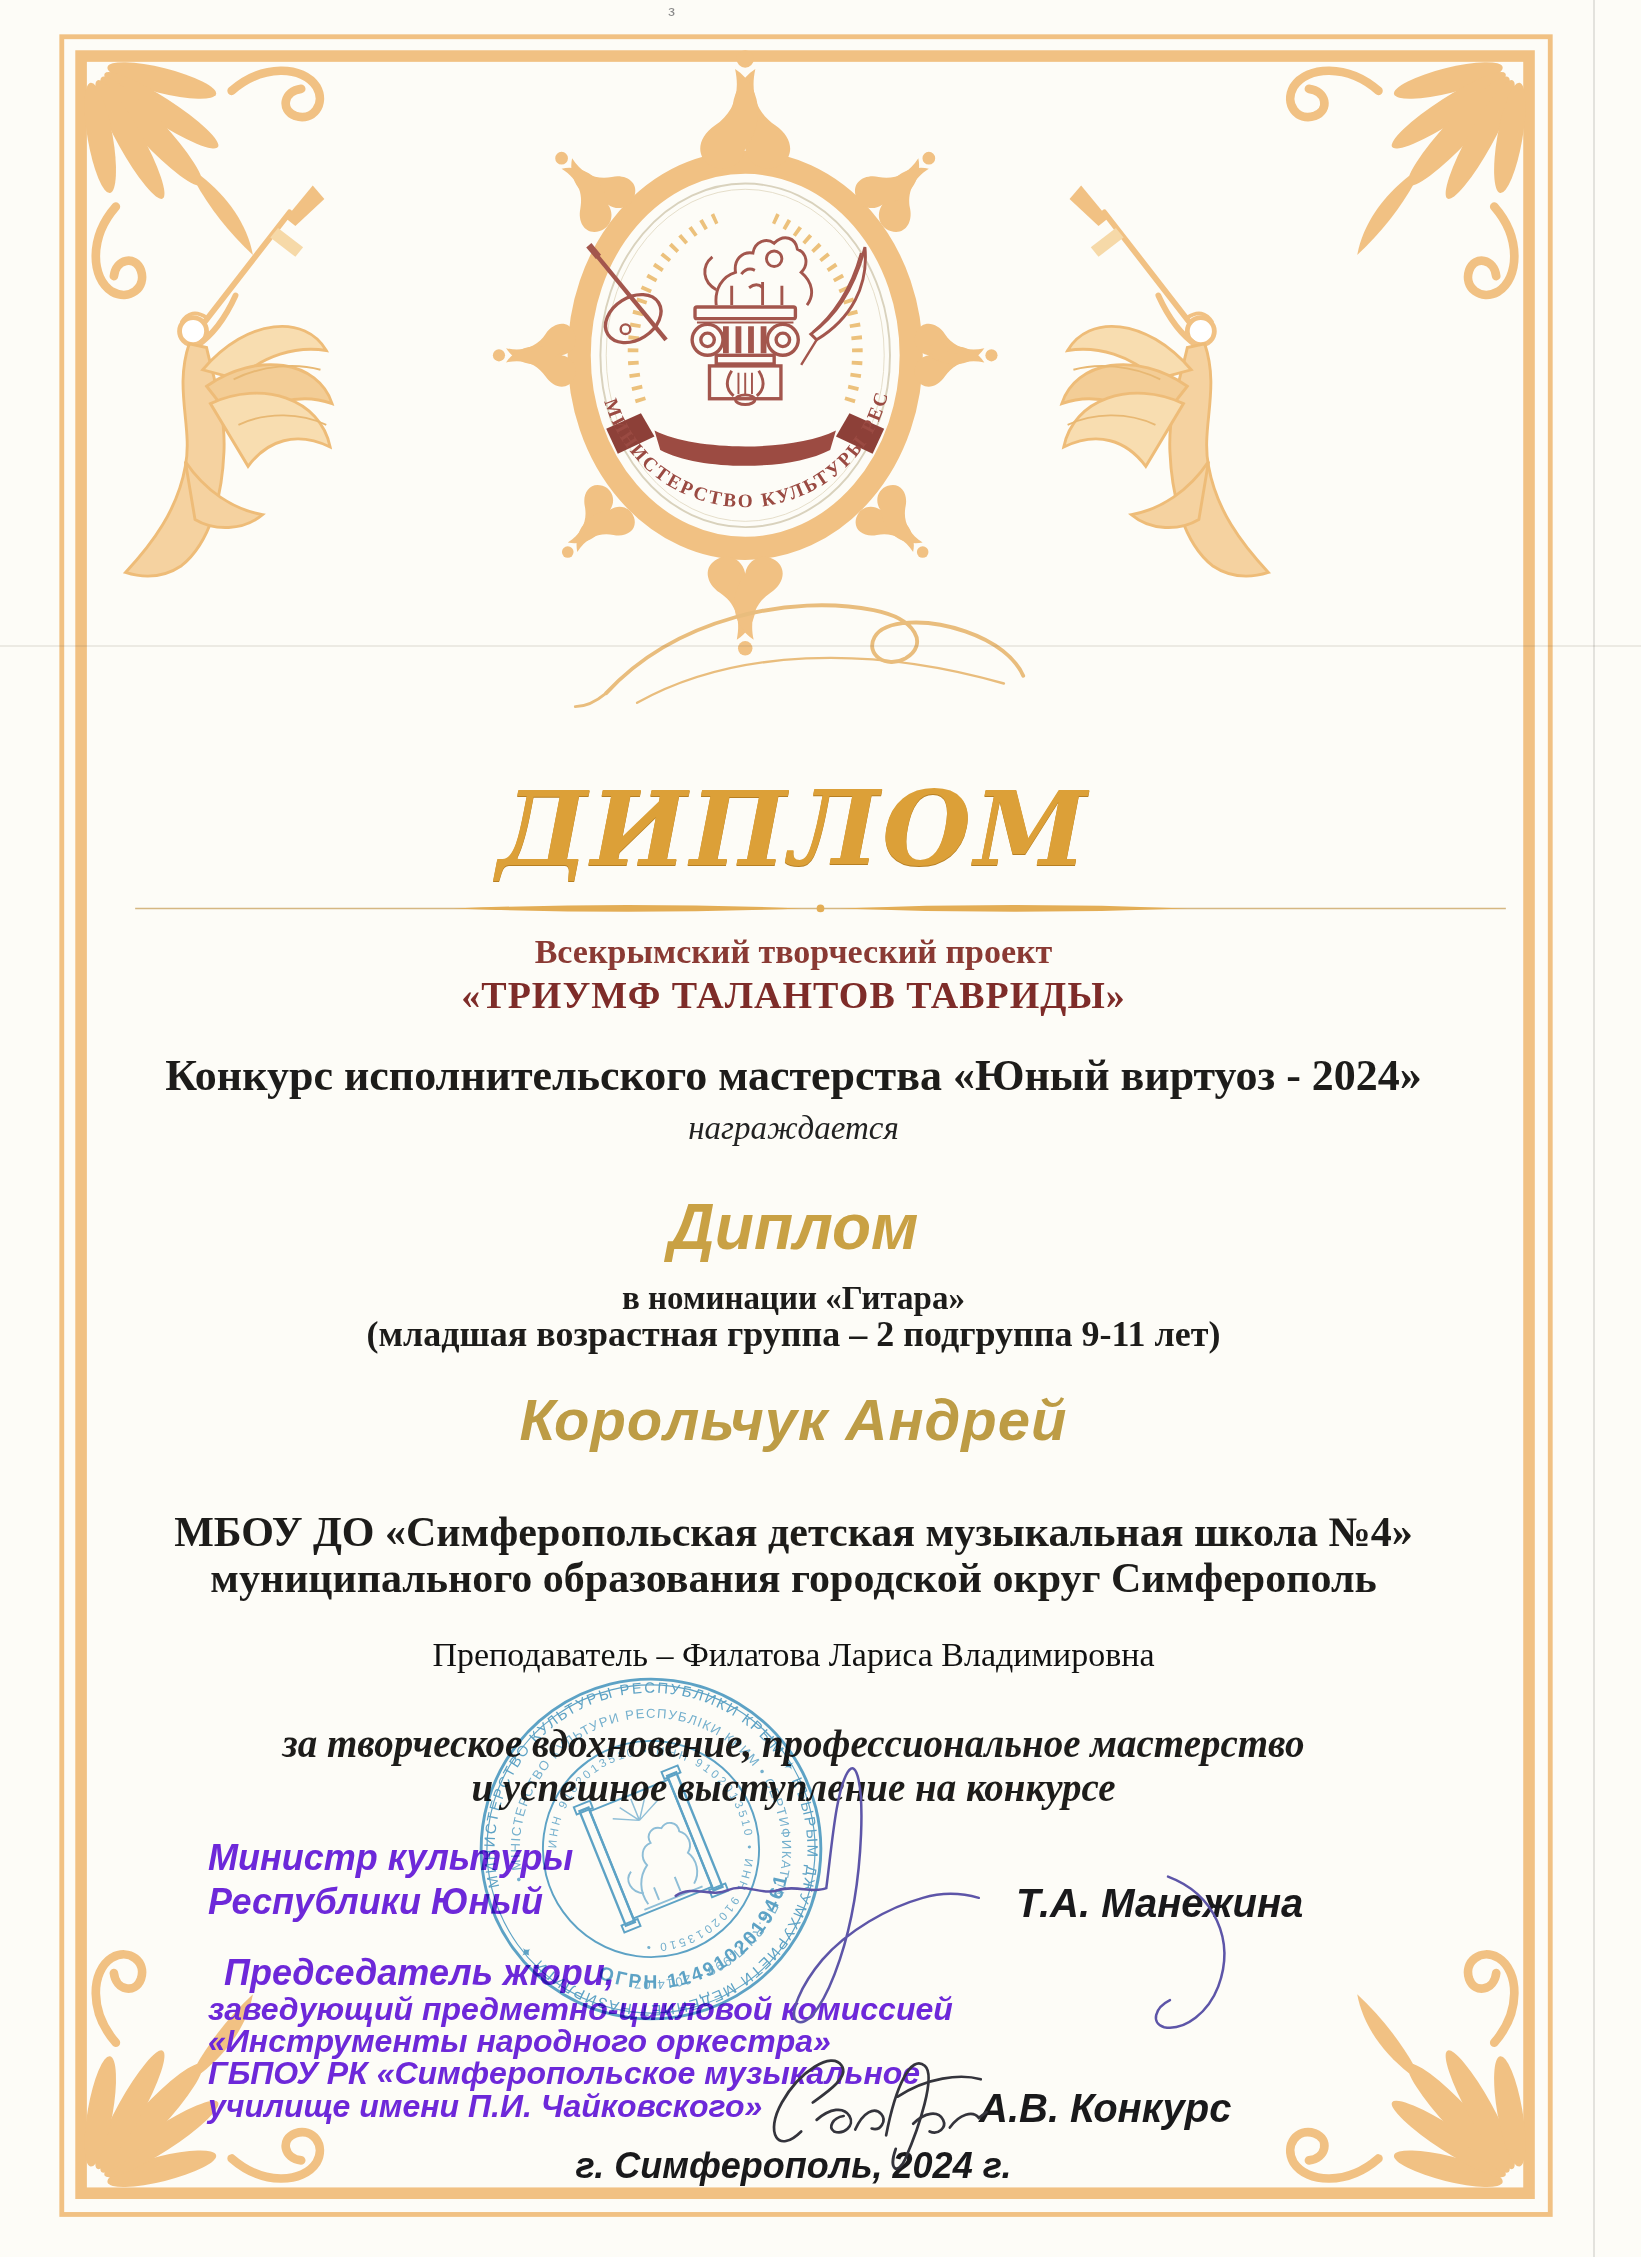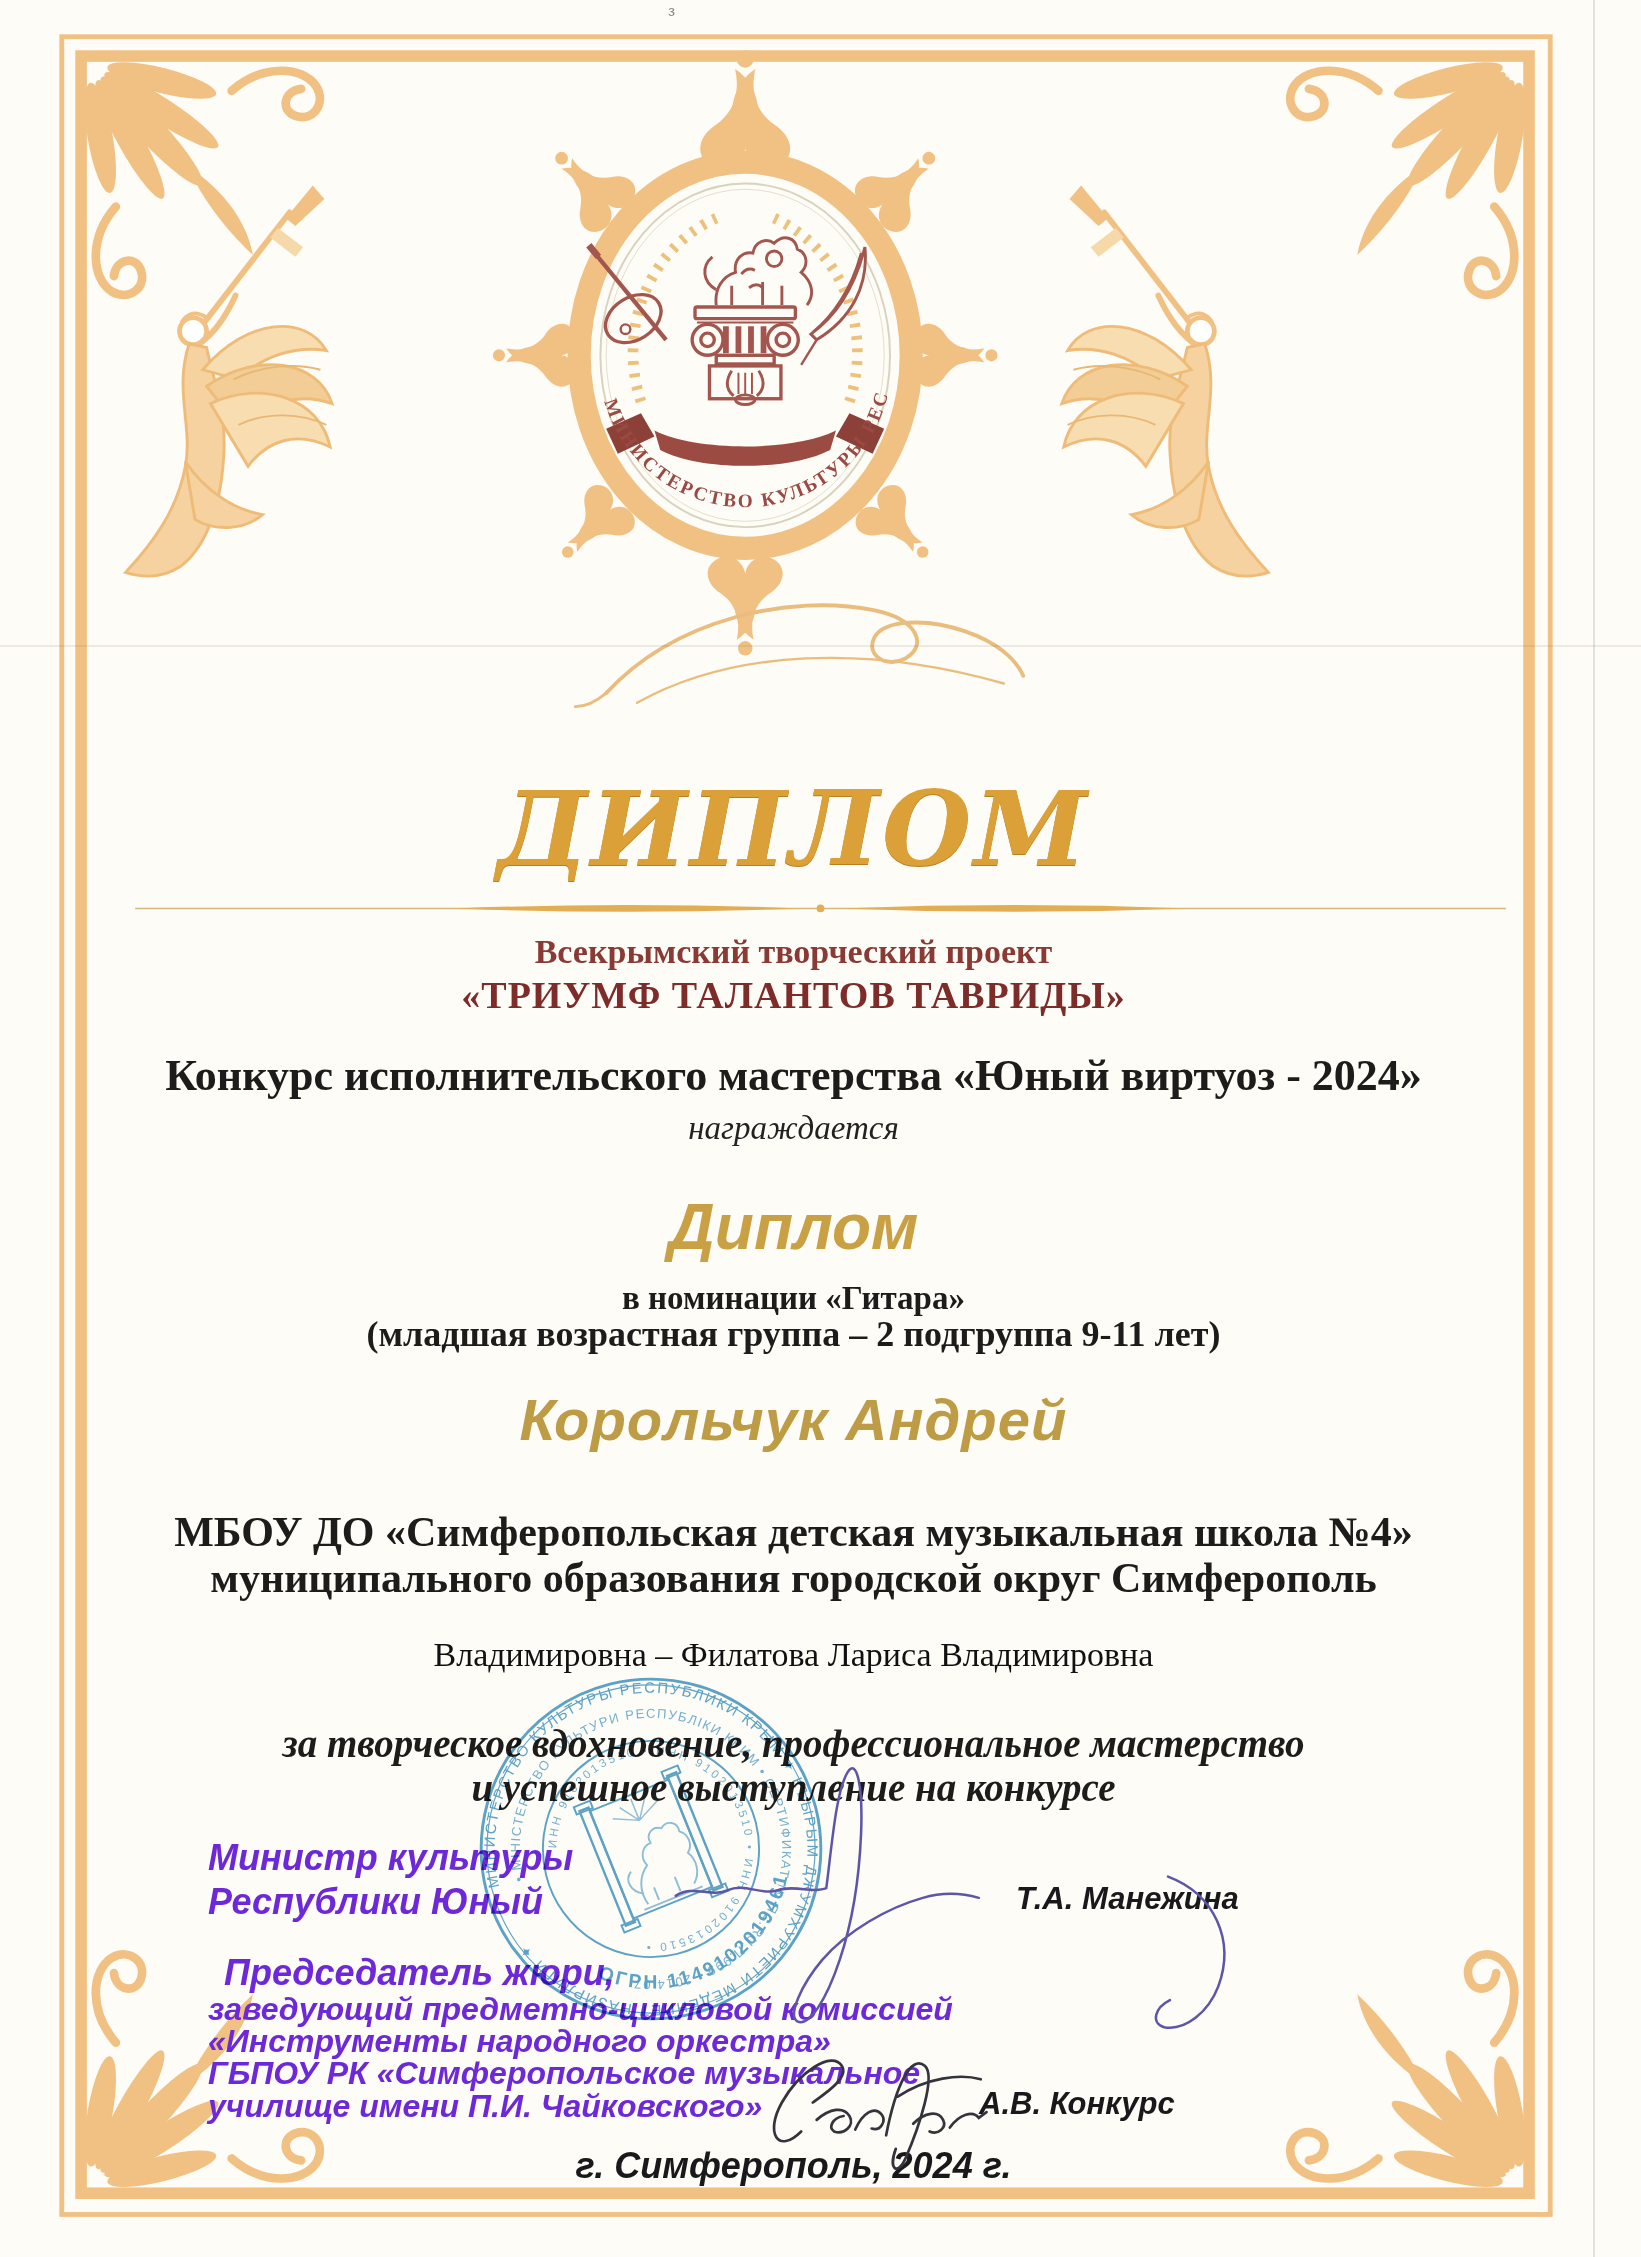--- a/index.html
+++ b/index.html
@@ -28,21 +28,21 @@
   .group{font-size:36px;font-weight:bold;color:var(--text-black);}
   .name{font-family:"Liberation Sans","DejaVu Sans",sans-serif;font-style:italic;font-weight:bold;
         font-size:58px;color:var(--name-gold);letter-spacing:1px;}
   .school{font-size:42px;font-weight:bold;color:var(--text-black);}
   .teacher{font-size:34px;color:#111;}
   .teacher b{font-weight:normal;}
   .merit{font-size:39px;font-weight:bold;font-style:italic;color:var(--text-black);}
   .sig-role{font-family:"Liberation Sans","DejaVu Sans",sans-serif;font-weight:bold;font-style:italic;color:#6d28d9;}
   .sz37{font-size:36px;} .sz33{font-size:32px;}
   .sig-name{font-family:"Liberation Sans","DejaVu Sans",sans-serif;font-weight:bold;font-style:italic;
-            font-size:31px;color:#19191b;}
+            font-size:40px;color:#19191b;}
   .footer-line{font-family:"Liberation Sans","DejaVu Sans",sans-serif;font-weight:bold;font-style:italic;
                font-size:36px;color:#19191b;}
   .stray{font-size:15.4px;color:#8a8a8a;font-family:"Liberation Sans",sans-serif;}
   
   .stk-gold{stroke:var(--gold-border);} .fill-gold{fill:var(--gold-border);}
   .stk-red{stroke:var(--emblem-red);fill:none;}
   .stamp{mix-blend-mode:multiply;opacity:.84;}
   .crease{position:absolute;left:0;width:1641px;height:1.9px;background:rgba(90,80,60,.10);}
   .edge-shadow{position:absolute;top:0;left:1593px;width:1.9px;height:2257px;background:rgba(0,0,0,.10);}
 </style>
@@ -208,21 +208,21 @@
   <div class="abs ctr gold-sub" style="top:1190px;">Диплом</div>
   <div class="abs ctr nomin" style="top:1280px;">в номинации «Гитара»</div>
   <div class="abs ctr group" style="top:1313px;">(младшая возрастная группа – 2 подгруппа 9-11 лет)</div>
 
   <div class="abs ctr name" style="top:1386px;">Корольчук Андрей</div>
 
   <div class="abs ctr school" style="top:1508px;">МБОУ ДО «Симферопольская детская музыкальная школа №4»</div>
   <div class="abs ctr school" style="top:1554px;">муниципального образования городской округ Симферополь</div>
 
   <div class="abs ctr teacher" style="top:1636px;">
-    <span>Владимировна – </span><b>Филатова Лариса Владимировна</b>
+    <span>Преподаватель – </span><b>Филатова Лариса Владимировна</b>
   </div>
 
   <div class="abs ctr merit" style="top:1721px;">за творческое вдохновение, профессиональное мастерство</div>
   <div class="abs ctr merit" style="top:1765px;">и успешное выступление на конкурсе</div>
 
   <div class="abs sig-role sz37" style="left:208px;top:1837px;">Министр культуры</div>
   <div class="abs sig-role sz37" style="left:208px;top:1881px;">Республики Юный</div>
   <div class="abs sig-name" style="left:1016px;top:1881px;">Т.А. Манежина</div>
 
   <div class="abs sig-role sz37" style="left:224px;top:1952px;">Председатель жюри,</div>

